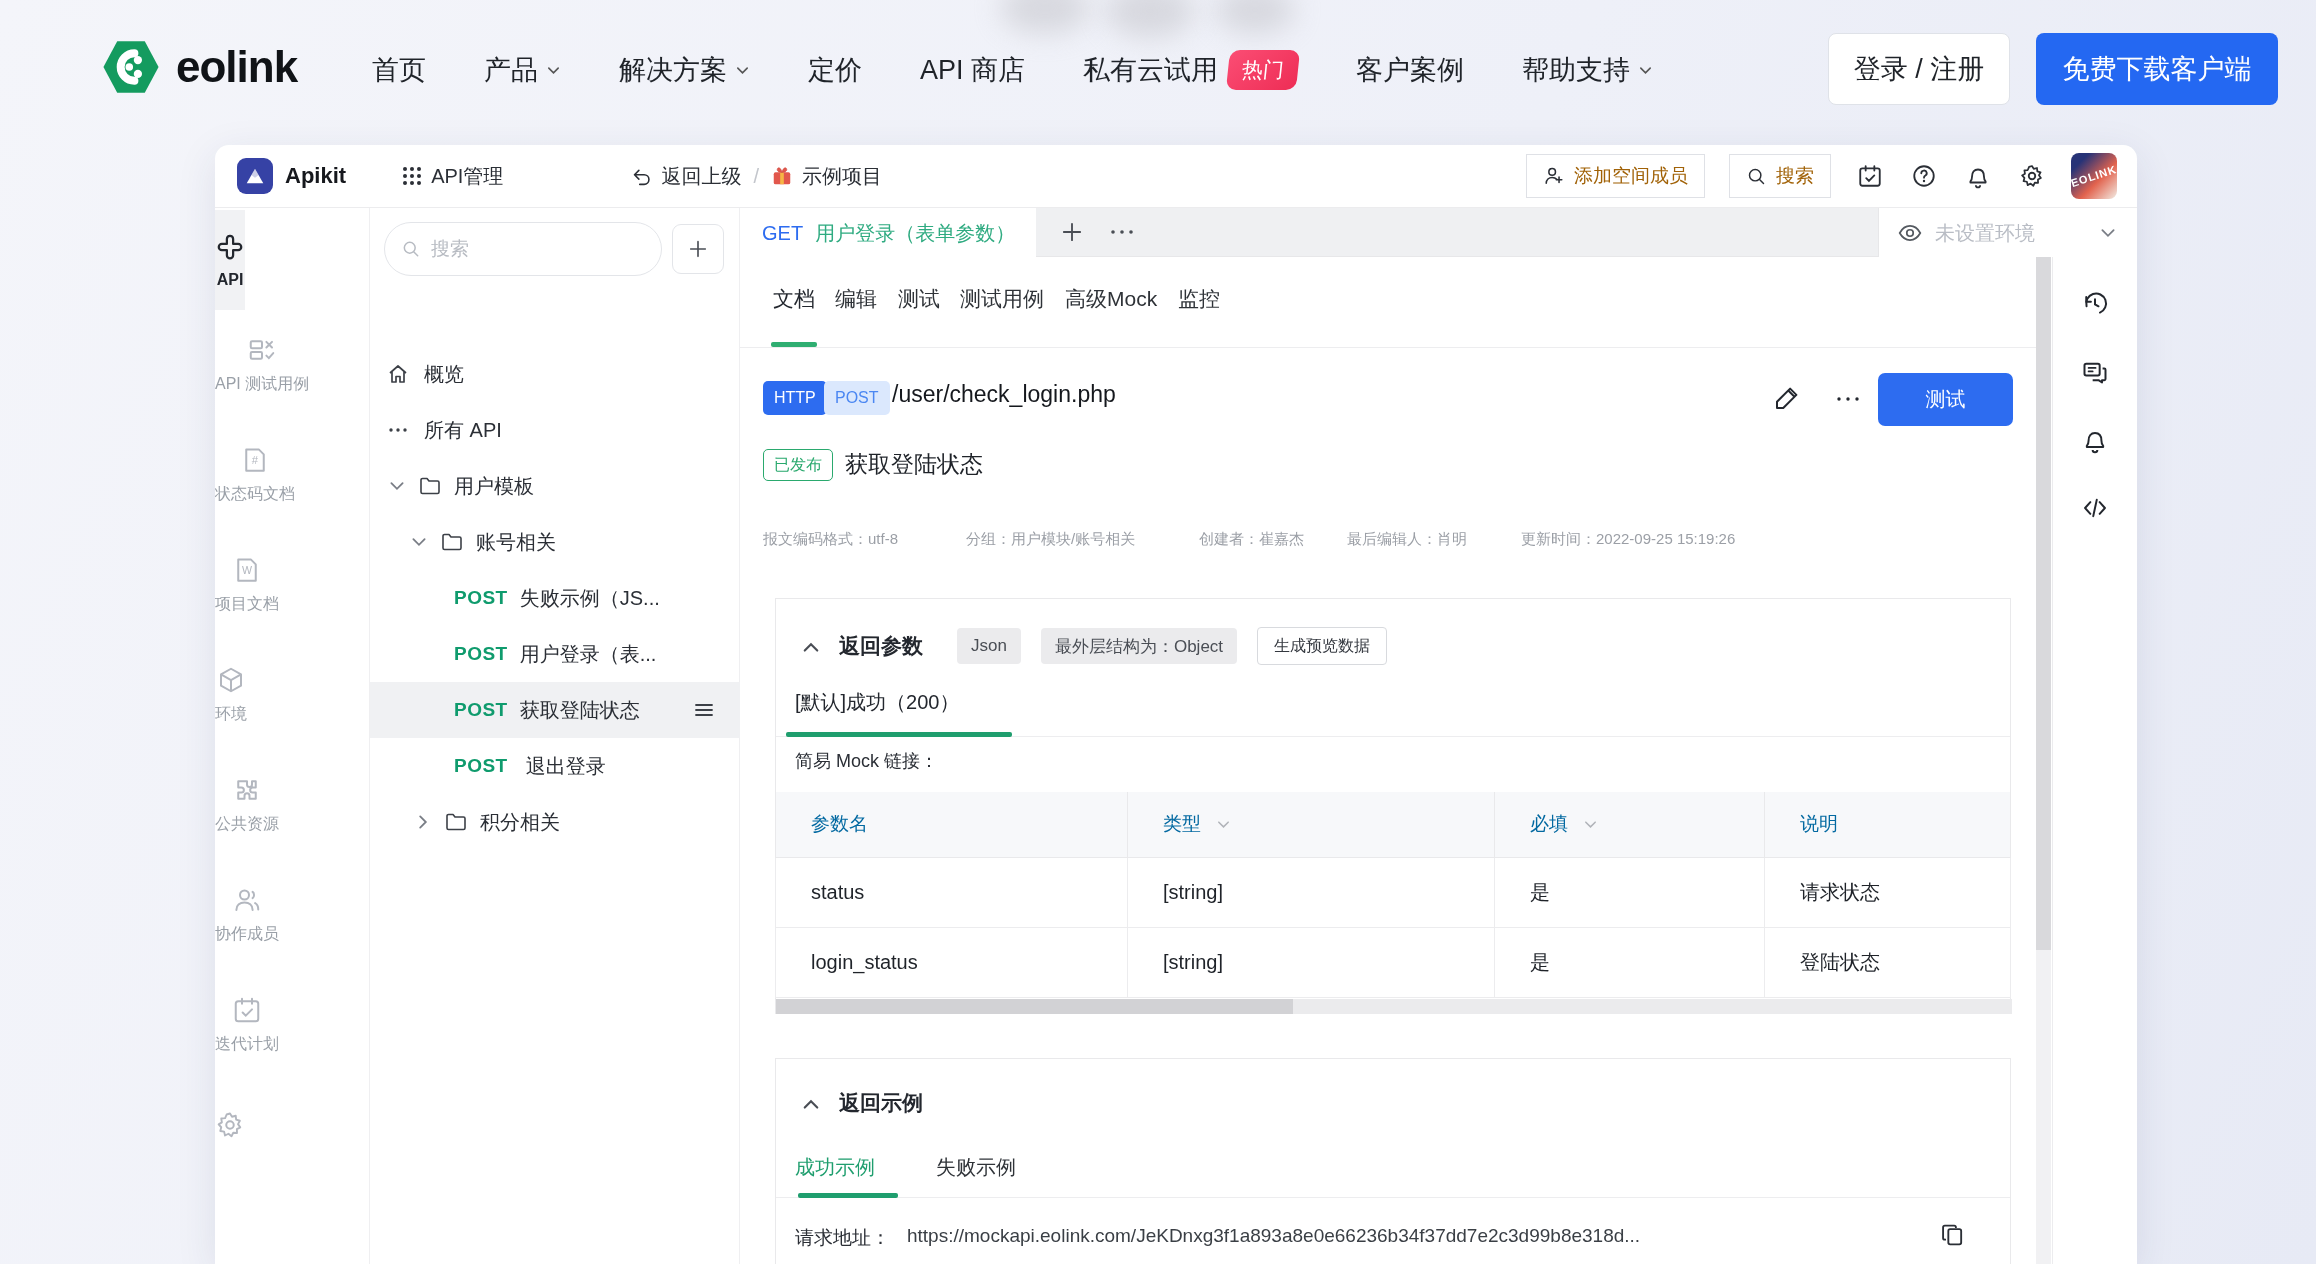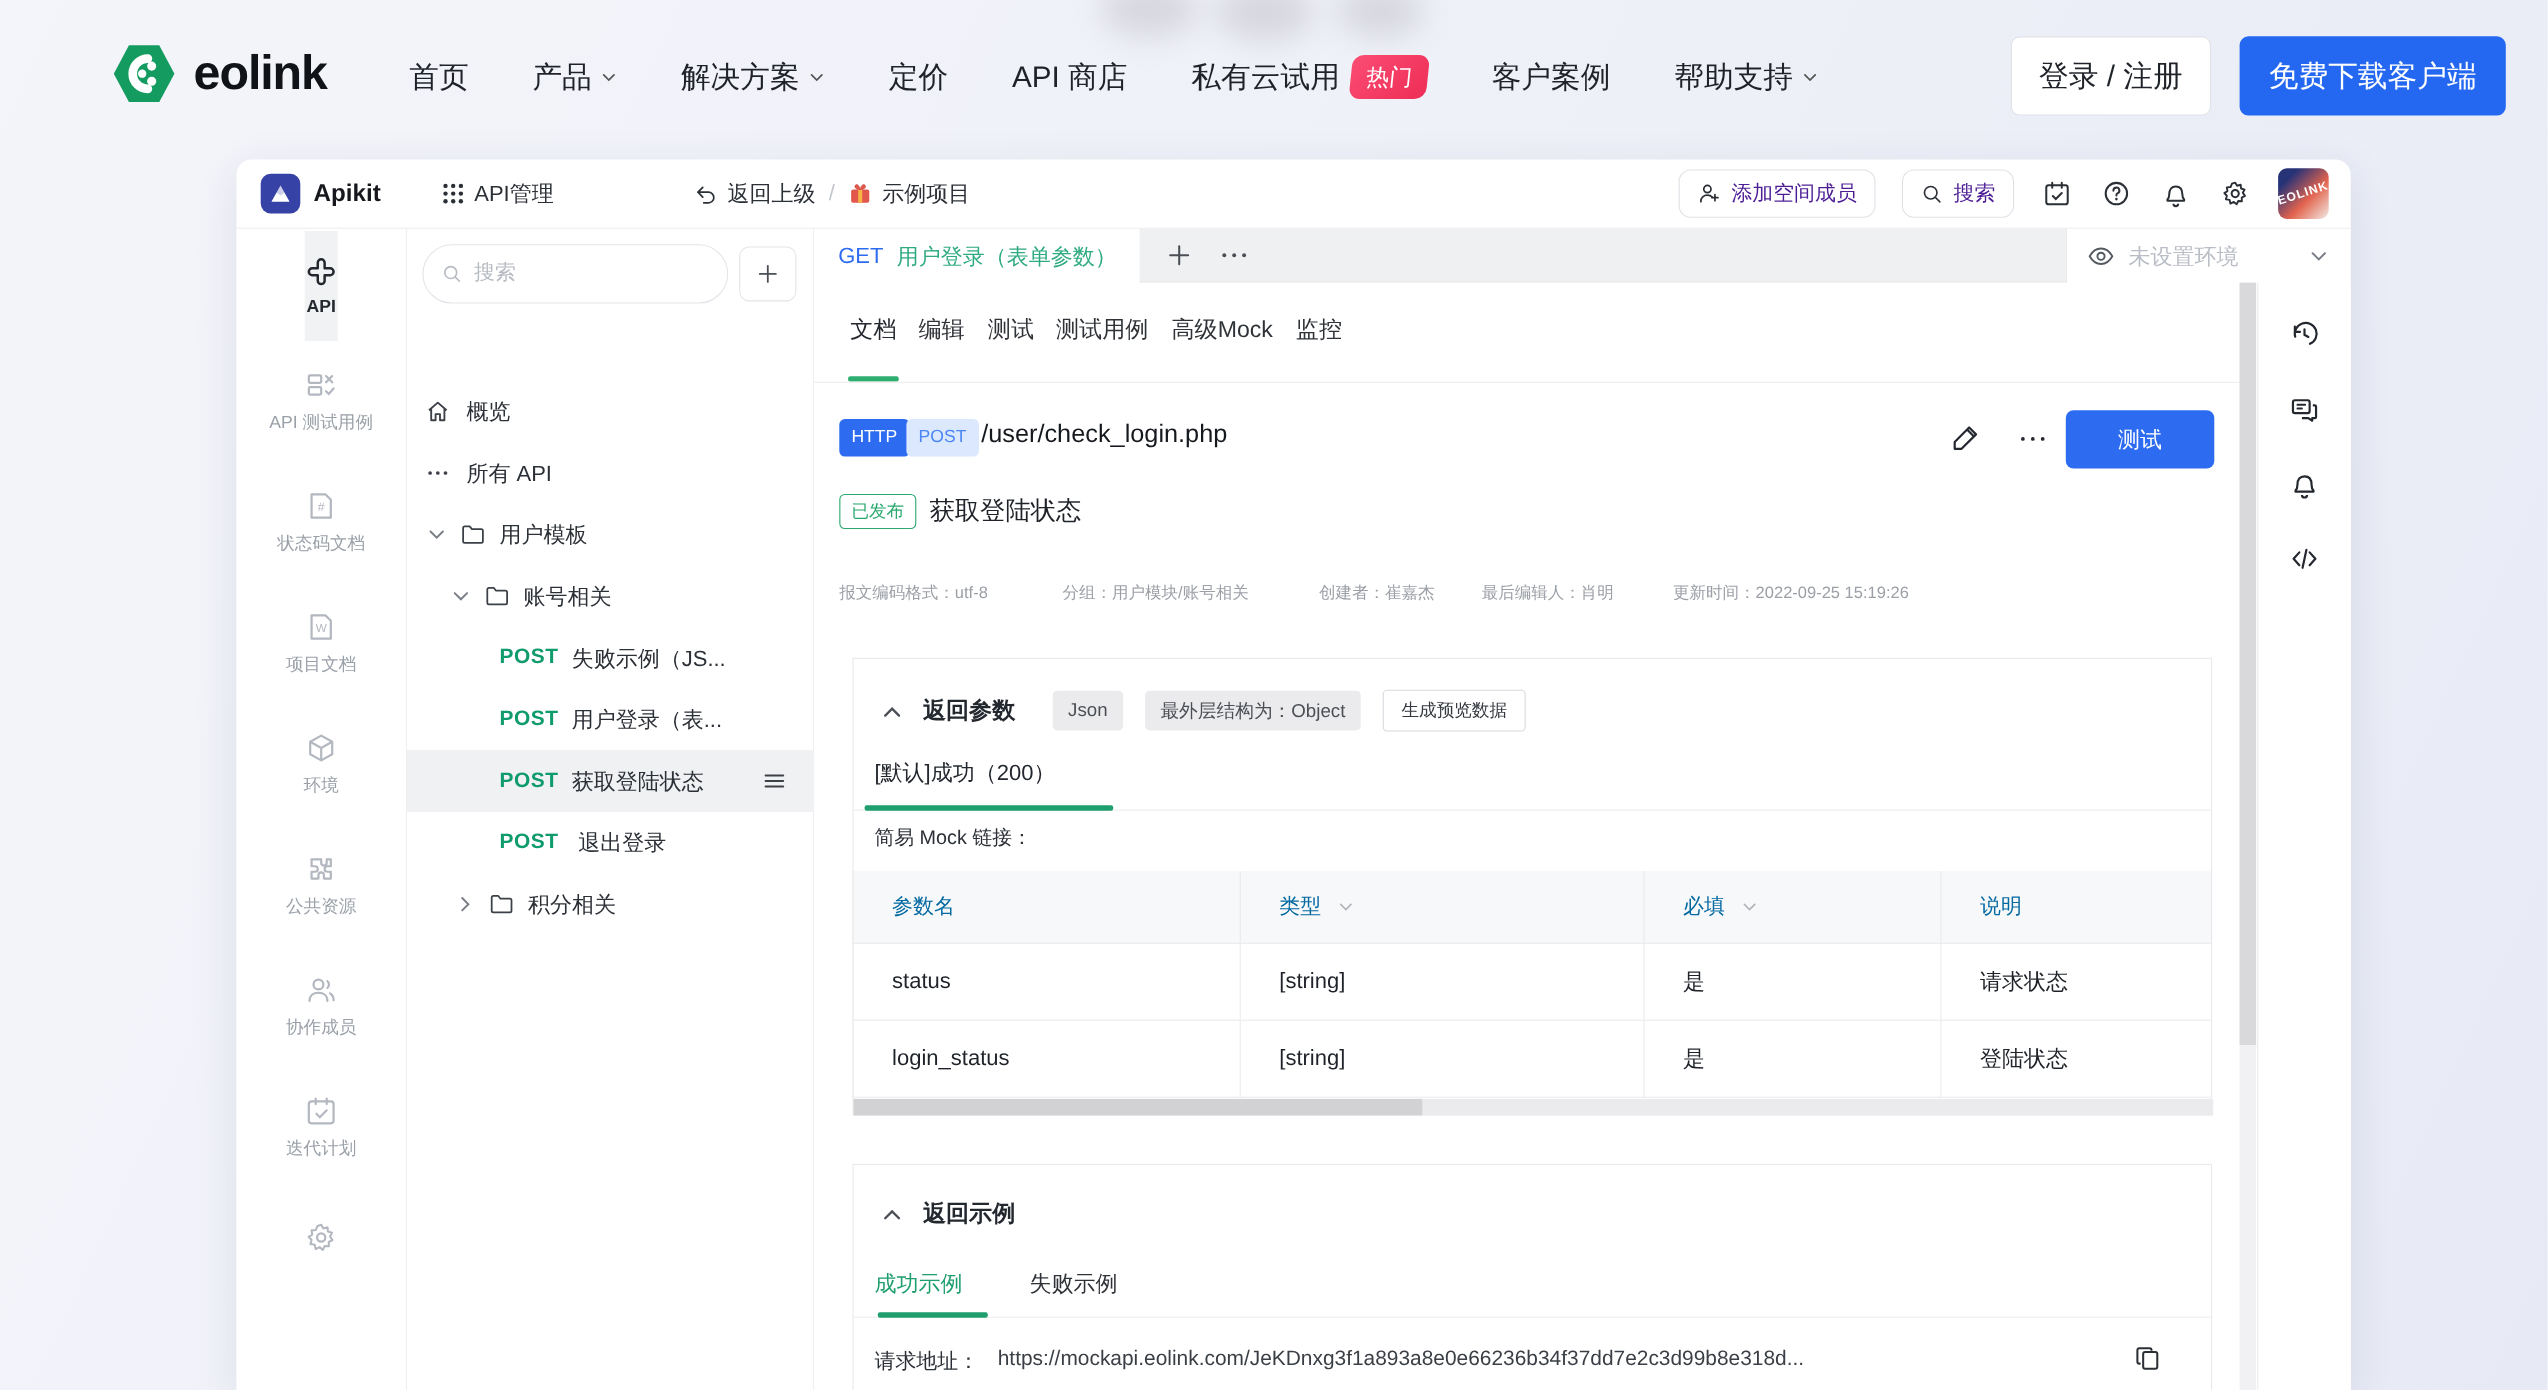--- a/index.html
+++ b/index.html
@@ -26,30 +26,30 @@
   
   .window { position:absolute; left:215px; top:145px; width:1922px; height:1119px; background:#fff;
             border-radius:14px 14px 0 0; box-shadow:0 10px 40px rgba(40,50,90,.10); overflow:hidden; }
   .appbar { position:absolute; left:0; top:0; width:100%; height:63px; border-bottom:1px solid #ececee;
             display:flex; align-items:center; padding:0 20px 0 22px; }
   .apikit-logo { width:36px; height:36px; border-radius:9px; background:#3642a5; display:flex; align-items:center;
                  justify-content:center; margin-right:12px; }
   .apikit-name { font-size:22px; font-weight:bold; color:#16181d; margin-right:56px; }
   .appbar-item { display:flex; align-items:center; gap:9px; font-size:20px; color:#2b2f36; cursor:pointer; }
   .appbar-right { margin-left:auto; display:flex; align-items:center; gap:24px; }
-  .appbar-btn { height:44px; border:1px solid #dfe1e6; border-radius:11px; background:#fff; display:flex;
-                align-items:center; gap:9px; padding:0 16px; font-size:19px; color:#4c1d95; cursor:pointer; }
+  .appbar-btn { height:44px; border:1px solid #dfe1e6; border-radius:0; background:#fff; display:flex;
+                align-items:center; gap:9px; padding:0 16px; font-size:19px; color:#a16207; cursor:pointer; }
   .iconbtn { width:30px; height:30px; display:flex; align-items:center; justify-content:center; cursor:pointer; color:#2b2f36; }
   .avatar { width:46px; height:46px; border-radius:8px; background:linear-gradient(135deg,#273377 20%,#e2634e 60%,#f2ece4 100%);
             display:flex; align-items:center; justify-content:center; overflow:hidden; cursor:pointer; }
   .avatar span { color:#fff; font-size:11px; font-weight:bold; transform:rotate(-18deg); letter-spacing:1px; }
 
   
   .rail { position:absolute; left:0; top:63px; width:155px; height:1056px; background:#fff; border-right:1px solid #efeff1;
-          display:flex; flex-direction:column; align-items:center; padding-top:2px; }
+          display:flex; flex-direction:column; align-items:flex-start; padding-top:2px; }
   .rail-item { height:110px; display:flex; flex-direction:column; align-items:center; justify-content:center; gap:9px;
                color:#b3b7bf; cursor:pointer; }
   .rail-item .lbl { font-size:16px; color:#9aa0a8; white-space:nowrap; }
   .rail-item.active { height:100px; background:#f1f2f4; color:#23272e; }
   .rail-item.active .lbl { color:#23272e; font-weight:bold; }
 
   
   .tree { position:absolute; left:155px; top:63px; width:370px; height:1056px; background:#fff; border-right:1px solid #efeff1; }
   .tree-search { position:absolute; left:14px; top:14px; width:278px; height:54px; border:1px solid #e3e5e9; border-radius:27px;
                  display:flex; align-items:center; padding:0 16px; gap:10px; color:#b7bbc2; }

